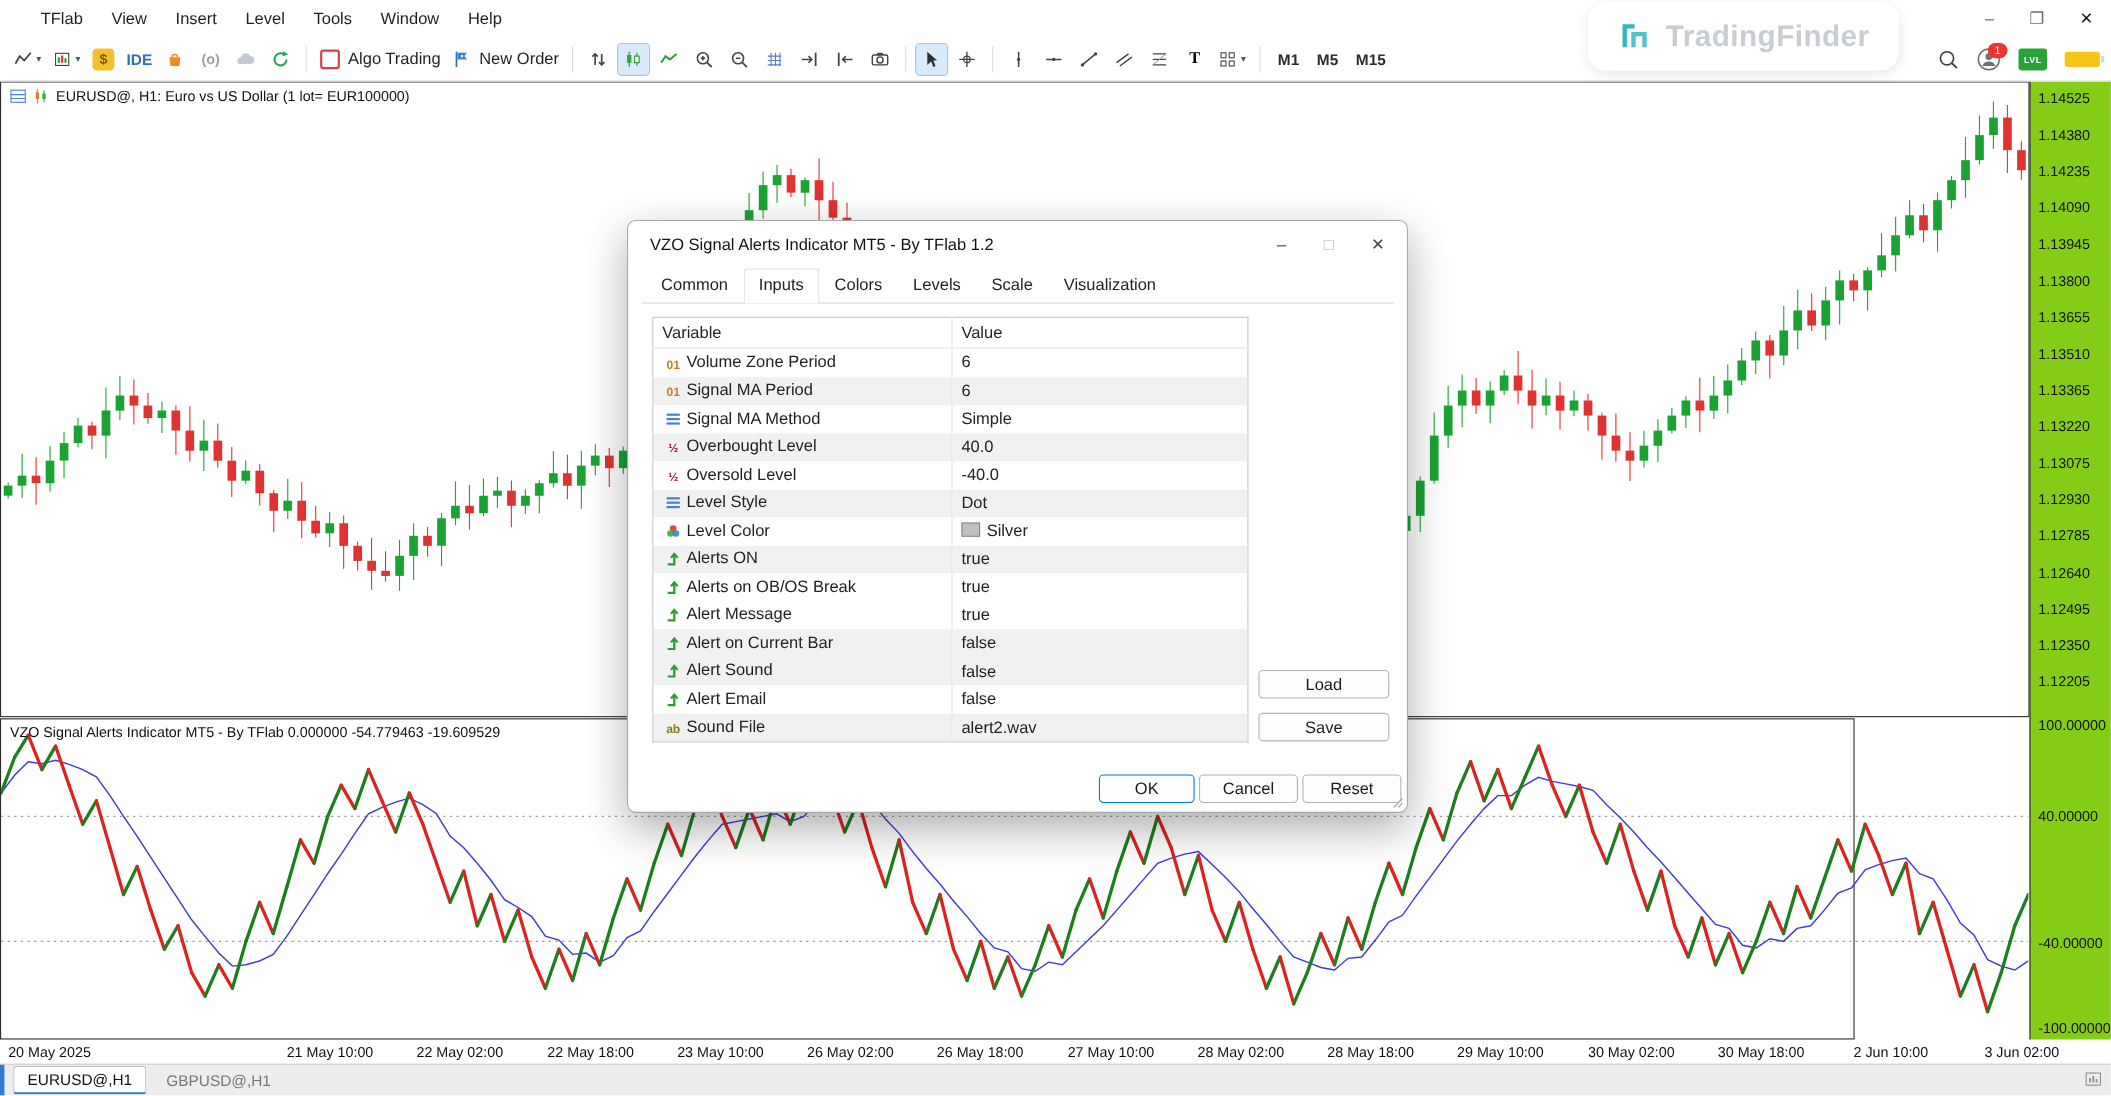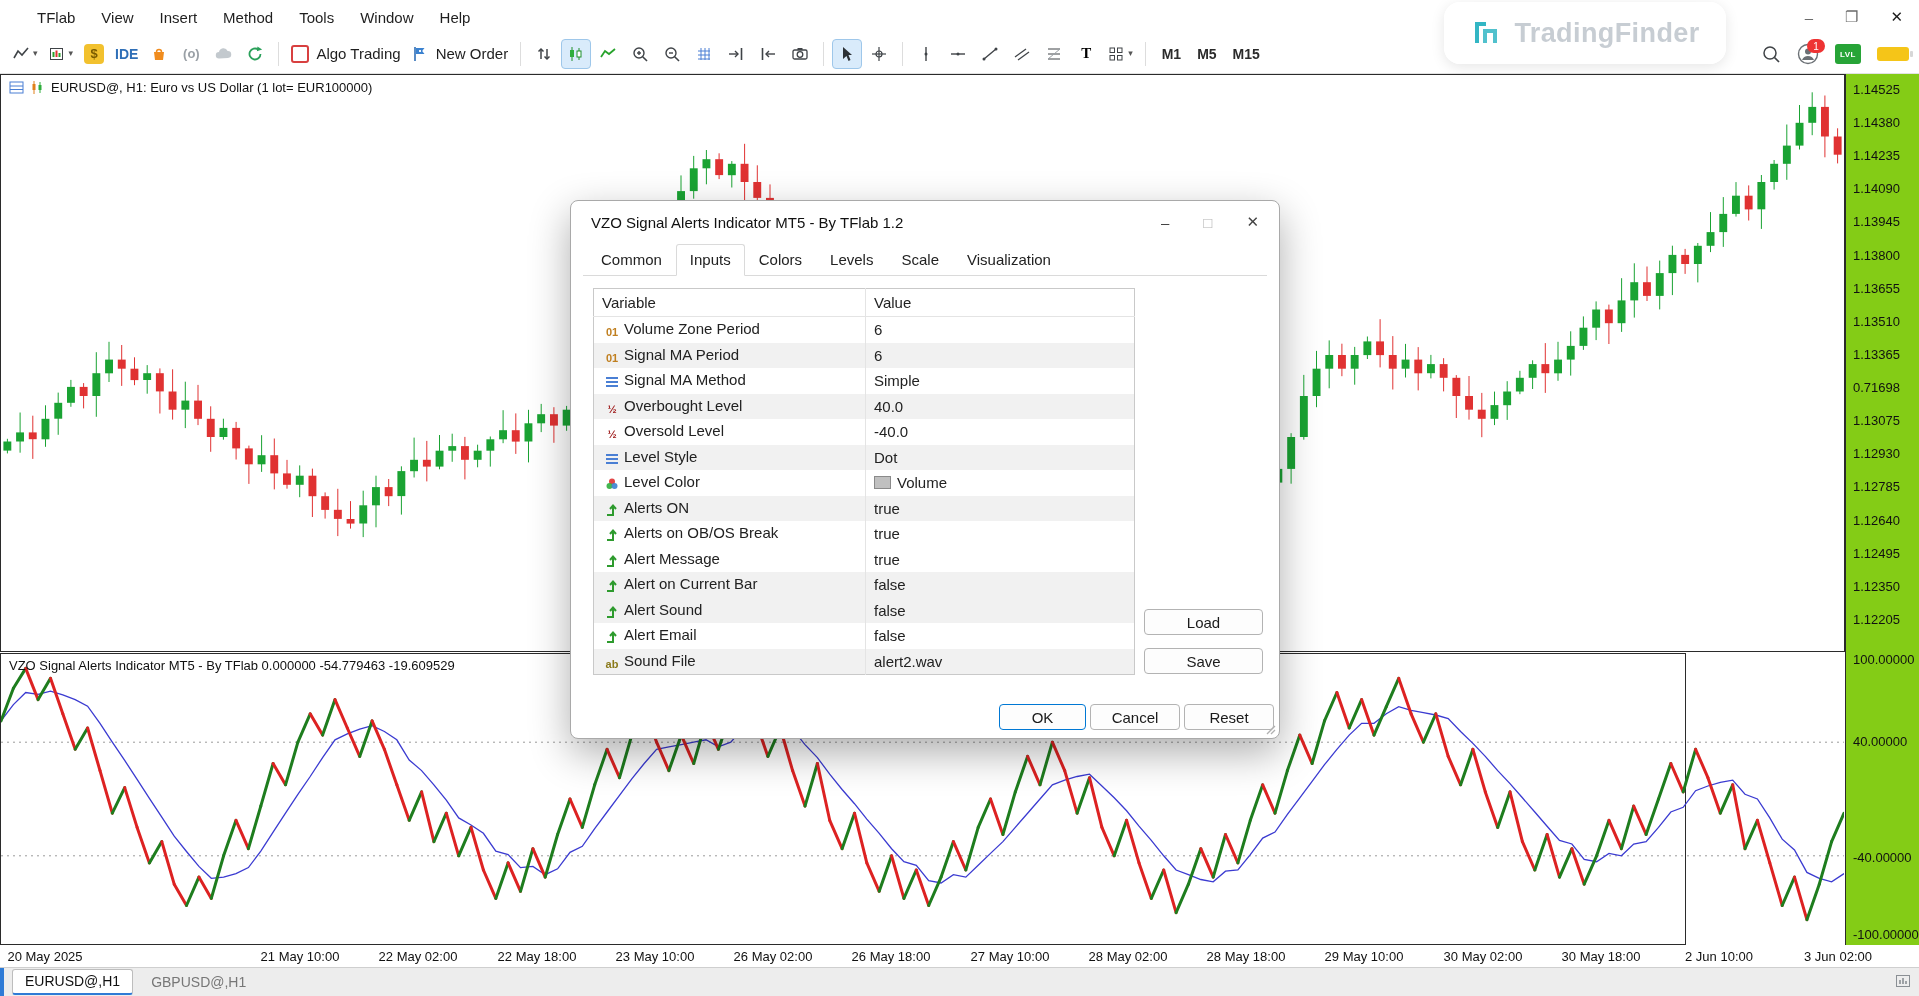--- a/index.html
+++ b/index.html
@@ -107,21 +107,21 @@
   .grip{position:absolute;right:3px;bottom:3px;}
 </style>
 </head>
 <body>
 
 <div class="menubar">
   <div id="menu-items">
       <div class="menu-item">TFlab</div>
       <div class="menu-item">View</div>
       <div class="menu-item">Insert</div>
-      <div class="menu-item">Method</div>
+      <div class="menu-item">Level</div>
       <div class="menu-item">Tools</div>
       <div class="menu-item">Window</div>
       <div class="menu-item">Help</div>
     </div>
   <div class="win-controls">
     <span>–</span>
     <span>❐</span>
     <span class="close">✕</span>
   </div>
 </div>
@@ -649,21 +649,21 @@
 <div class="price-axis" id="price-axis">
     <div class="axis-label" style="top: 8px;">1.14525</div>
     <div class="axis-label" style="top: 41.12px;">1.14380</div>
     <div class="axis-label" style="top: 74.24px;">1.14235</div>
     <div class="axis-label" style="top: 107.36px;">1.14090</div>
     <div class="axis-label" style="top: 140.48px;">1.13945</div>
     <div class="axis-label" style="top: 173.6px;">1.13800</div>
     <div class="axis-label" style="top: 206.72px;">1.13655</div>
     <div class="axis-label" style="top: 239.84px;">1.13510</div>
     <div class="axis-label" style="top: 272.96px;">1.13365</div>
-    <div class="axis-label" style="top: 306.08px;">0.71698</div>
+    <div class="axis-label" style="top: 306.08px;">1.13220</div>
     <div class="axis-label" style="top: 339.2px;">1.13075</div>
     <div class="axis-label" style="top: 372.32px;">1.12930</div>
     <div class="axis-label" style="top: 405.44px;">1.12785</div>
     <div class="axis-label" style="top: 438.56px;">1.12640</div>
     <div class="axis-label" style="top: 471.68px;">1.12495</div>
     <div class="axis-label" style="top: 504.8px;">1.12350</div>
     <div class="axis-label" style="top: 537.92px;">1.12205</div>
     <div class="axis-label" style="top: 578px;">100.00000</div>
     <div class="axis-label" style="top: 660px;">40.00000</div>
     <div class="axis-label" style="top: 776px;">-40.00000</div>
@@ -920,21 +920,21 @@
                 <rect x="1" y="10" width="12" height="2" fill="#4a7fd4"></rect>
               </svg></span><span>Level Style</span></td>
           <td class="pval"><span>Dot</span></td>
         </tr>
         <tr class="prow">
           <td class="pvar"><span class="pi"><svg width="14" height="14" viewBox="0 0 14 14">
                 <circle cx="7" cy="4.5" r="3" fill="#e03232" opacity="0.9"></circle>
                 <circle cx="4.5" cy="9" r="3" fill="#2fae3c" opacity="0.9"></circle>
                 <circle cx="9.5" cy="9" r="3" fill="#3b82d0" opacity="0.9"></circle>
               </svg></span><span>Level Color</span></td>
-          <td class="pval"><span class="swatch" style="background: rgb(192, 192, 192);"></span><span>Volume</span></td>
+          <td class="pval"><span class="swatch" style="background: rgb(192, 192, 192);"></span><span>Silver</span></td>
         </tr>
         <tr class="prow alt">
           <td class="pvar"><span class="pi"><svg width="14" height="14" viewBox="0 0 14 14">
                 <polyline points="2,12 8,12 8,3.5" fill="none" stroke="#2e9b2e" stroke-width="2"></polyline>
                 <polyline points="5,6 8,2.5 11,6" fill="none" stroke="#2e9b2e" stroke-width="2"></polyline>
               </svg></span><span>Alerts ON</span></td>
           <td class="pval"><span>true</span></td>
         </tr>
         <tr class="prow">
           <td class="pvar"><span class="pi"><svg width="14" height="14" viewBox="0 0 14 14">

